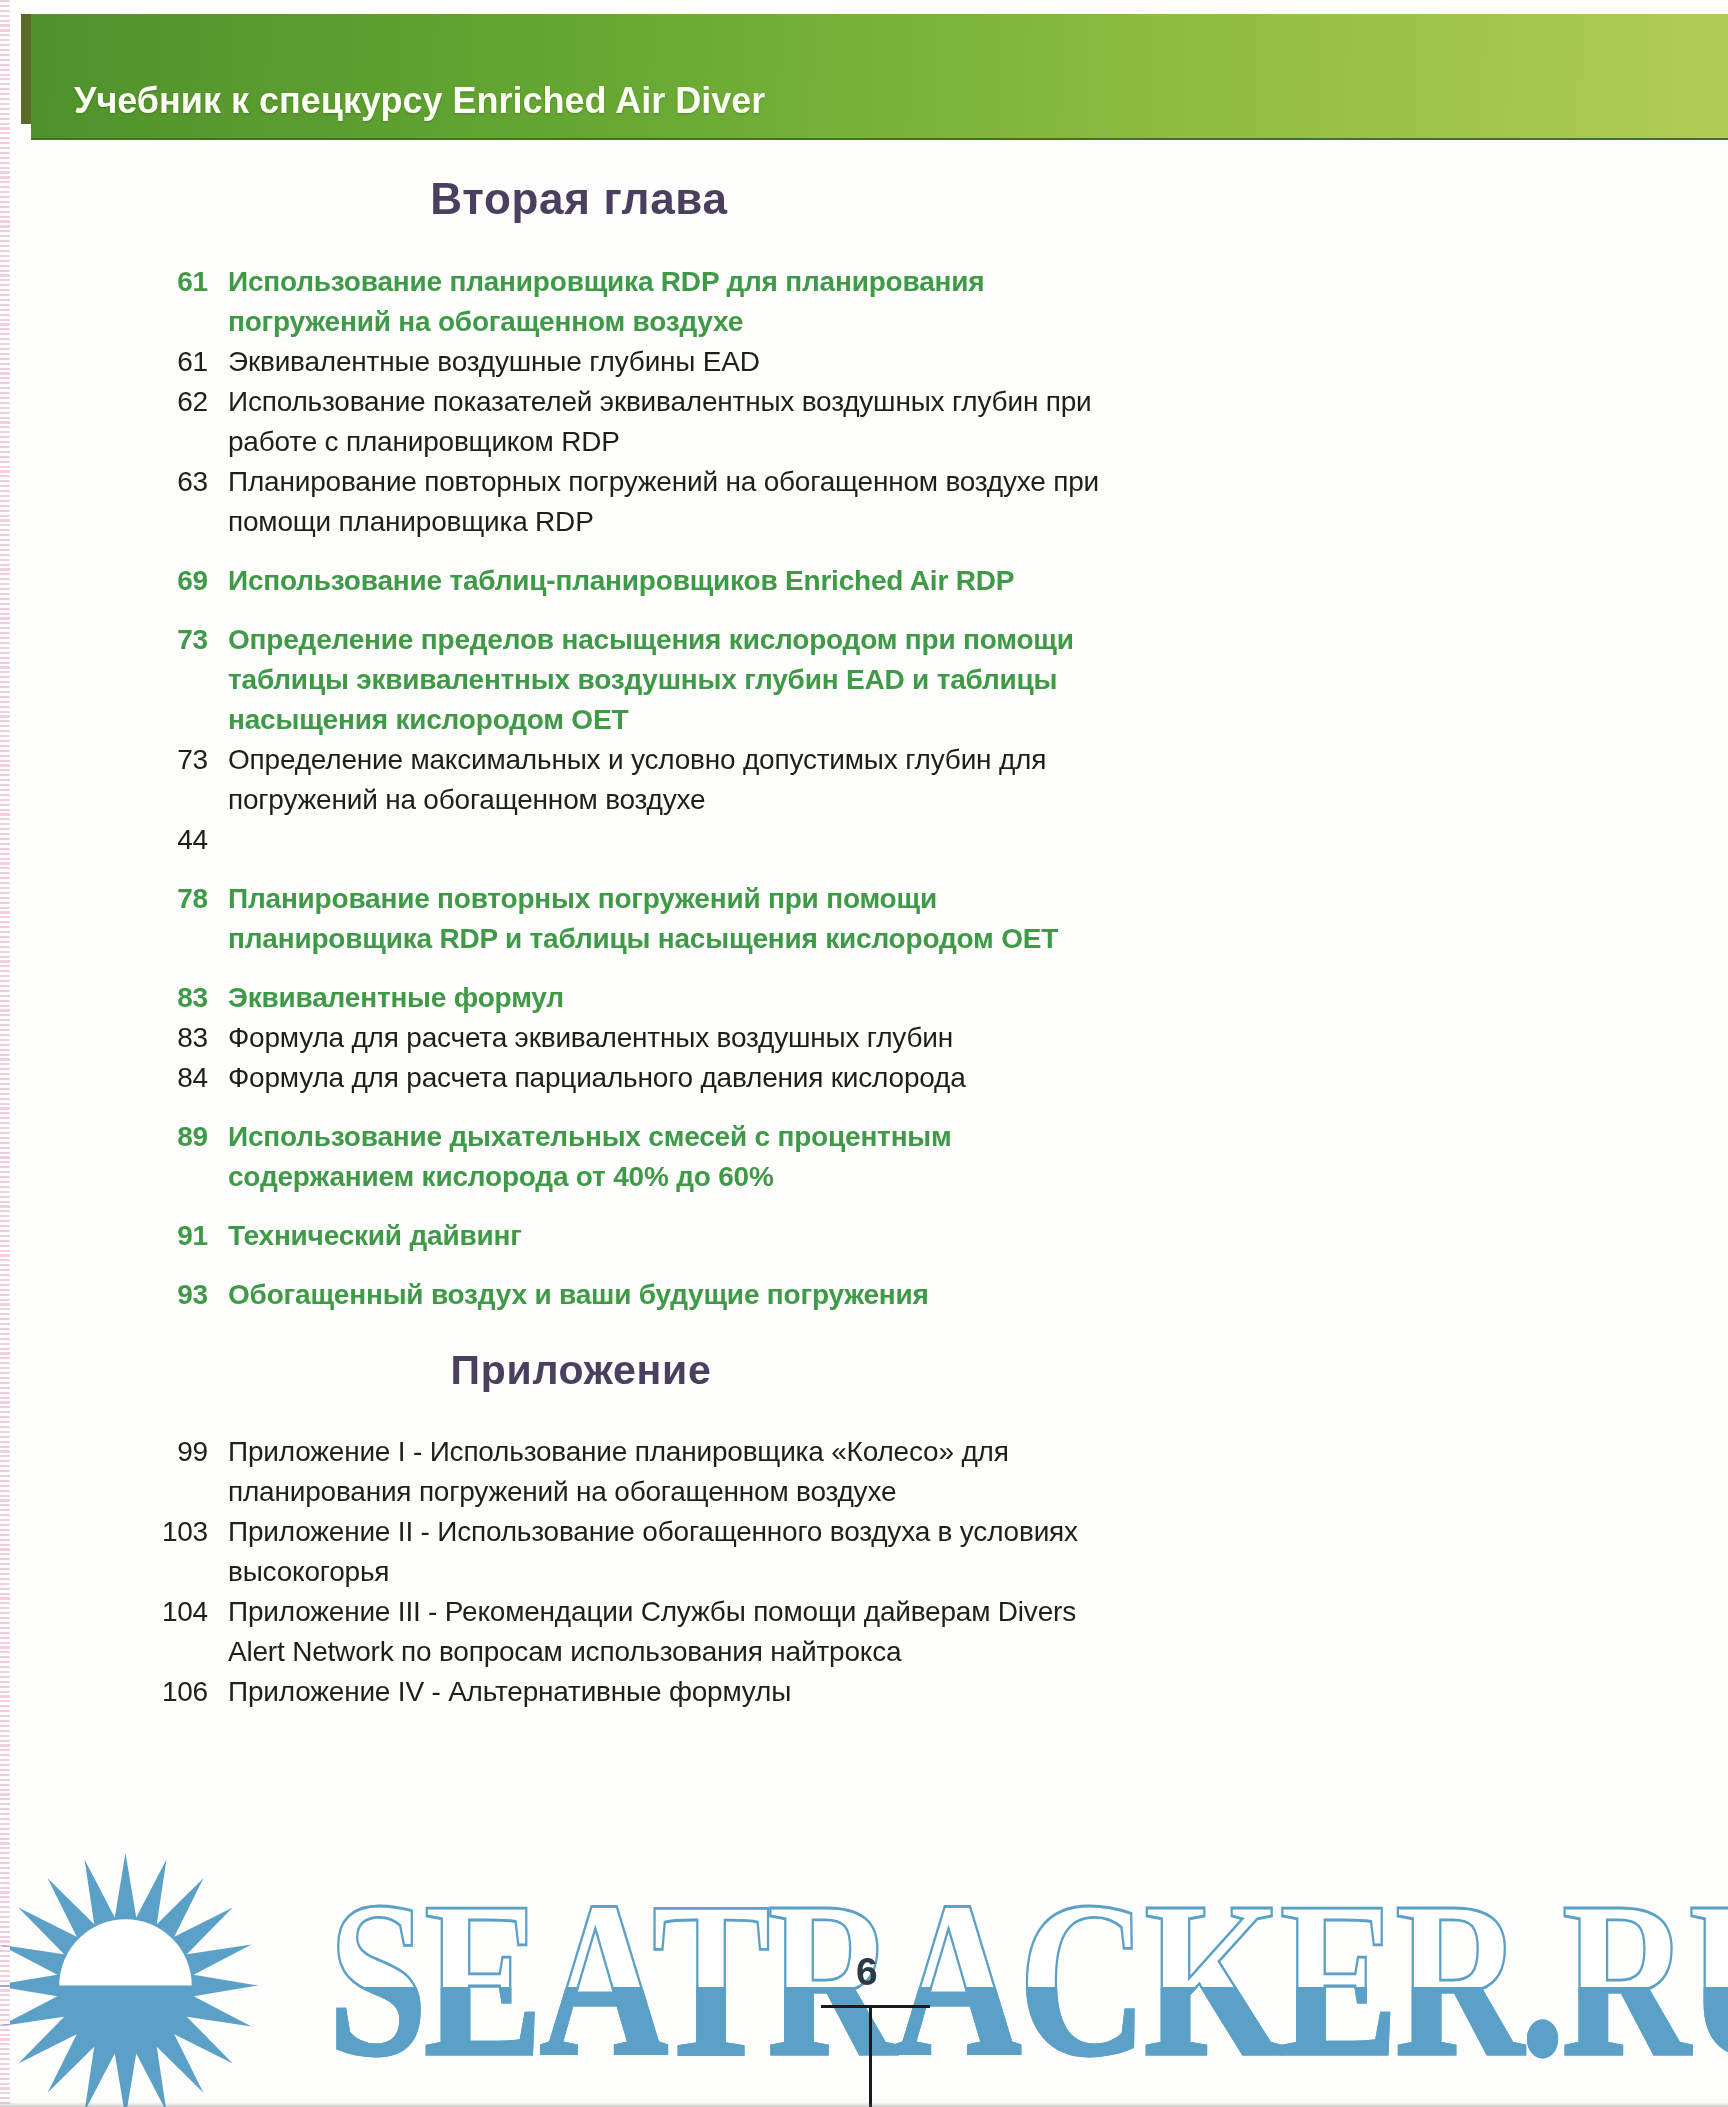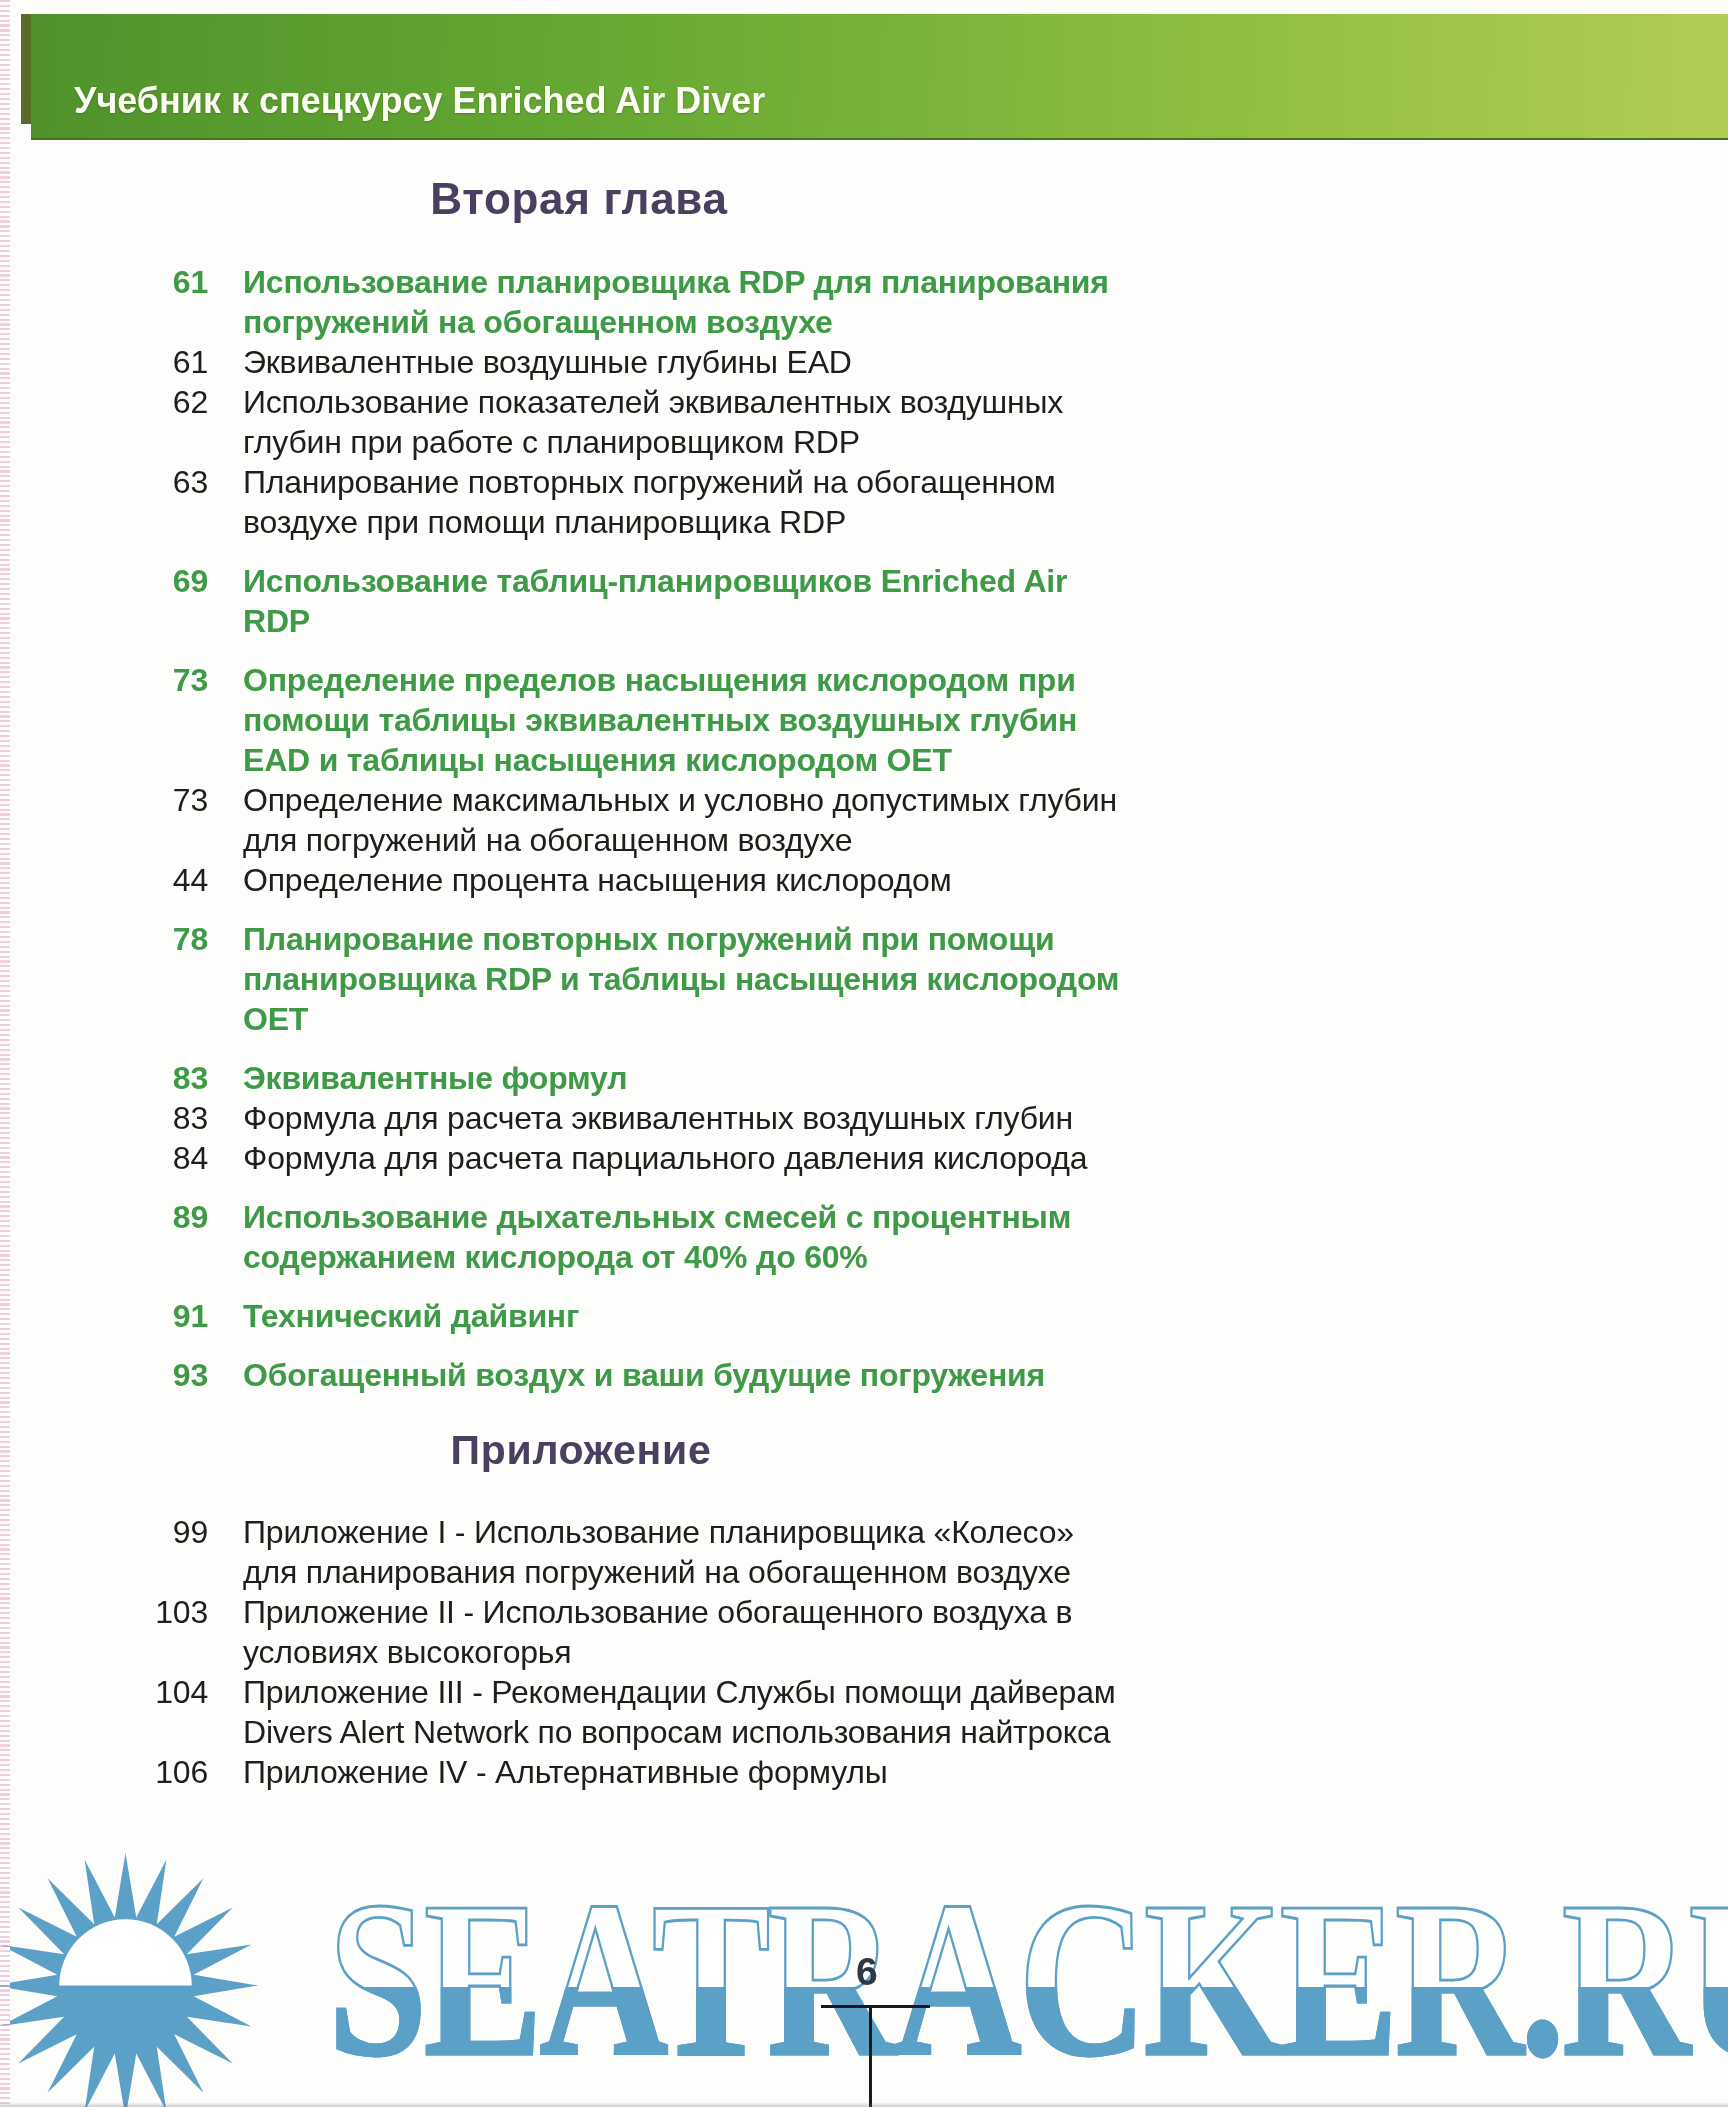--- a/index.html
+++ b/index.html
@@ -38,21 +38,21 @@
   }
 
   
   .toc { position:absolute; left:105px; top:174px; width:1018px; color:#1e1e1c; z-index:2; }
   .chapter-title, .appendix-title {
     margin:0; text-align:center; font-weight:bold; color:#4b3f60; letter-spacing:0.7px;
   }
   .chapter-title  { font-size:44px; padding-right:70px; }
   .appendix-title { font-size:41px; padding-right:66px; margin:32px 0 32px; }
   .entries { margin-top:38px; }
-  .entry { display:flex; font-size:32px; line-height:40px; letter-spacing:-0.2px;justify-content:space-between; }
+  .entry { display:flex; font-size:28px; line-height:40px; letter-spacing:-0.2px; }
   .entry .num { flex:0 0 103px; text-align:right; }
   .entry .txt { margin-left:20px; width:880px; }
   .entry.green { color:#3e9a46; font-weight:bold; margin-top:19px; }
   .entries .entry:first-child { margin-top:0; }
 
   
   .watermark { position:absolute; inset:0; z-index:1; }
   .wm-sun { position:absolute; left:-7px; top:1853px; width:265px; height:265px; }
   .wm-text {
     position:absolute; left:328px; top:1867px;
@@ -123,21 +123,20 @@
       <div class="entry green">
         <span class="num">73</span>
         <span class="txt">Определение пределов насыщения кислородом при помощи таблицы эквивалентных воздушных глубин EAD и таблицы насыщения кислородом ОЕТ</span>
       </div>
       <div class="entry">
         <span class="num">73</span>
         <span class="txt">Определение максимальных и условно допустимых глубин для погружений на обогащенном воздухе</span>
       </div>
       <div class="entry">
         <span class="num">44</span>
-        <span class="txt">Определение процента насыщения кислородом</span>
       </div>
       <div class="entry green">
         <span class="num">78</span>
         <span class="txt">Планирование повторных погружений при помощи планировщика RDP и таблицы насыщения кислородом ОЕТ</span>
       </div>
       <div class="entry green">
         <span class="num">83</span>
         <span class="txt">Эквивалентные формул</span>
       </div>
       <div class="entry">

